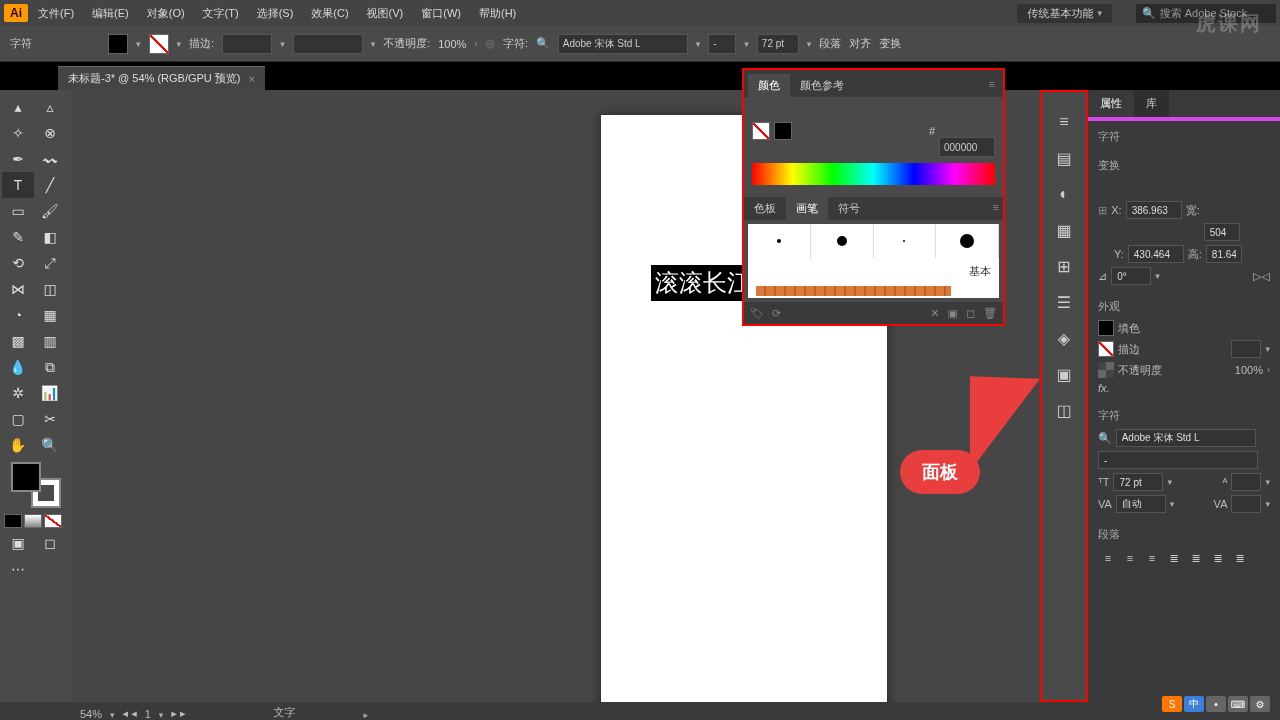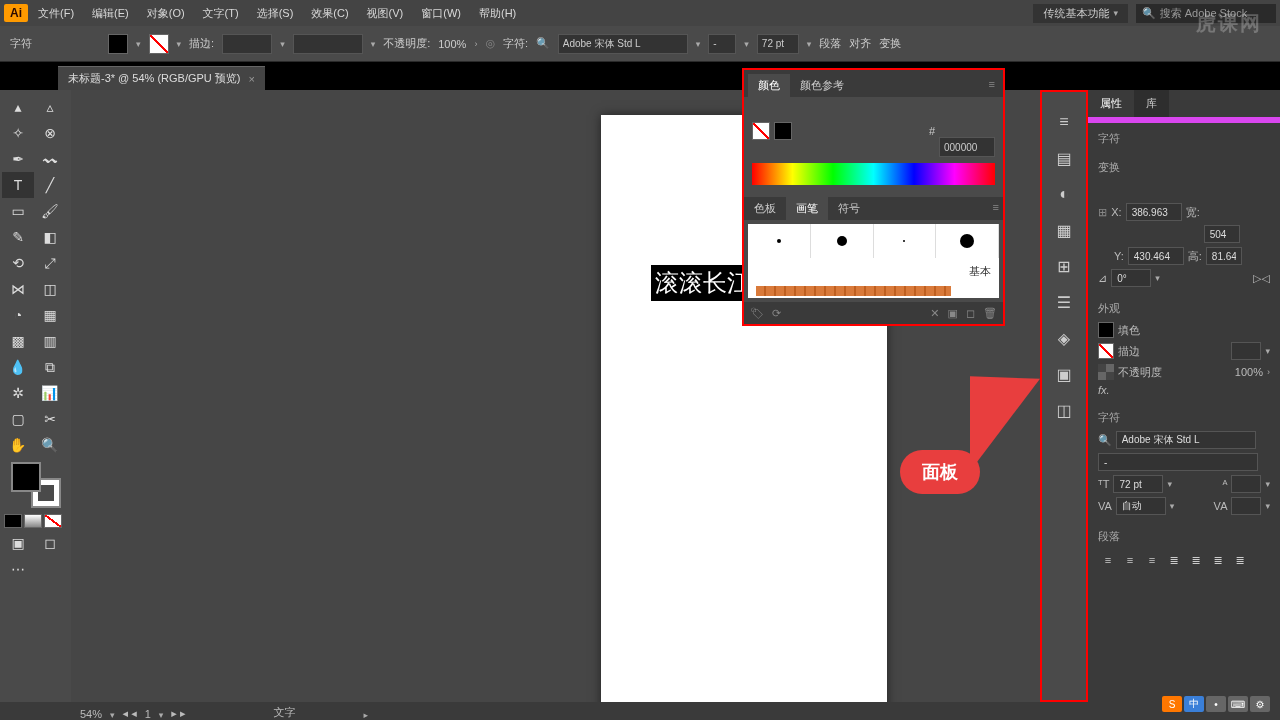--- a/index.html
+++ b/index.html
@@ -1,20 +1,20 @@
 <!DOCTYPE html>
 <html><head>
 <meta charset="utf-8">
 <style>
 *{margin:0;padding:0;box-sizing:border-box;font-family:"Microsoft YaHei",sans-serif;font-size:11px;user-select:none}
 body{width:1280px;height:720px;background:#444;overflow:hidden;color:#ccc;position:relative}
 .menubar{height:26px;background:#444;display:flex;align-items:center;padding:0 4px;gap:2px}
 .ai-logo{width:24px;height:18px;background:#ff9a00;color:#2a0900;display:flex;align-items:center;justify-content:center;font-weight:bold;font-size:12px;border-radius:2px}
 .menu-item{padding:2px 8px;color:#d8d8d8;cursor:pointer}
-.menubar-right{margin-left:auto;display:flex;align-items:center;gap:8px}
+.menubar-right{margin-left:auto;display:flex;align-items:center;gap:24px}
 .workspace-dd{background:#333;padding:2px 10px;color:#ccc;display:flex;align-items:center;gap:4px}
 .search-stock{background:#2a2a2a;padding:2px 6px;display:flex;align-items:center;gap:4px;color:#999;width:140px}
 .optbar{height:36px;background:#4a4a4a;display:flex;align-items:center;padding:0 10px;gap:8px;border-bottom:1px solid #2a2a2a}
 .opt-label{color:#ccc}
 .swatch{width:20px;height:20px;border:1px solid #666}
 .swatch.black{background:#000}
 .swatch.none{background:linear-gradient(to top right,#fff 0%,#fff 45%,red 45%,red 55%,#fff 55%)}
 .opt-input{background:#333;color:#ccc;border:1px solid #555;padding:1px 4px;height:20px}
 .tabbar{height:28px;background:#000000;display:flex;align-items:flex-end;padding-left:58px}
 .doc-tab{background:#444;padding:4px 10px;color:#ddd;display:flex;align-items:center;gap:8px;border-top:1px solid #666}
@@ -29,21 +29,21 @@
 .fs-stroke{position:absolute;bottom:0;right:0;width:30px;height:30px;background:#fff;border:2px solid #888}
 .fs-stroke::after{content:"";position:absolute;inset:5px;background:#4a4a4a}
 .mini-swatches{display:flex;gap:2px;padding:2px}
 .mini-sw{width:18px;height:14px;border:1px solid #666}
 .canvas-area{flex:1;background:#464646;position:relative;overflow:hidden}
 .artboard{position:absolute;left:530px;top:25px;width:286px;height:605px;background:#fff;box-shadow:0 0 10px rgba(0,0,0,.5)}
 .canvas-text{position:absolute;left:580px;top:175px;background:#000;color:#fff;font-size:24px;font-family:Liberation Serif, serif;padding:2px 4px}
 .dock{width:48px;background:#4a4a4a;display:flex;flex-direction:column;align-items:center;gap:8px;padding-top:16px;border:2px solid red}
 .dock-btn{width:32px;height:28px;display:flex;align-items:center;justify-content:center;color:#ccc;font-size:16px}
 .right-panels{width:192px;background:#3a3a3a;display:flex;flex-direction:column}
-.panel-tabs{display:flex;border-bottom:6px solid #d946ef;background:#3a3a3a}
+.panel-tabs{display:flex;border-bottom:4px solid #d946ef;background:#3a3a3a}
 .ptab{padding:6px 12px;background:#2e2e2e;color:#ccc;cursor:pointer}
 .ptab.active{background:#3a3a3a;color:#fff}
 .panel-body{padding:8px 10px;color:#bbb;font-size:10px}
 .panel-section{margin-bottom:14px}
 .panel-section h4{color:#aaa;font-weight:normal;margin-bottom:6px;font-size:11px}
 .prop-row{display:flex;align-items:center;gap:4px;margin-bottom:4px}
 .prop-field{background:#333;border:1px solid #555;color:#ddd;padding:1px 5px;width:56px;height:18px;font-size:10px}
 .align-btns{display:flex;gap:2px}
 .align-btn{width:20px;height:20px;background:#3a3a3a;display:flex;align-items:center;justify-content:center;color:#ccc}
 .float-panel{position:absolute;left:742px;top:68px;width:263px;background:#4a4a4a;border:2px solid red;z-index:50}

